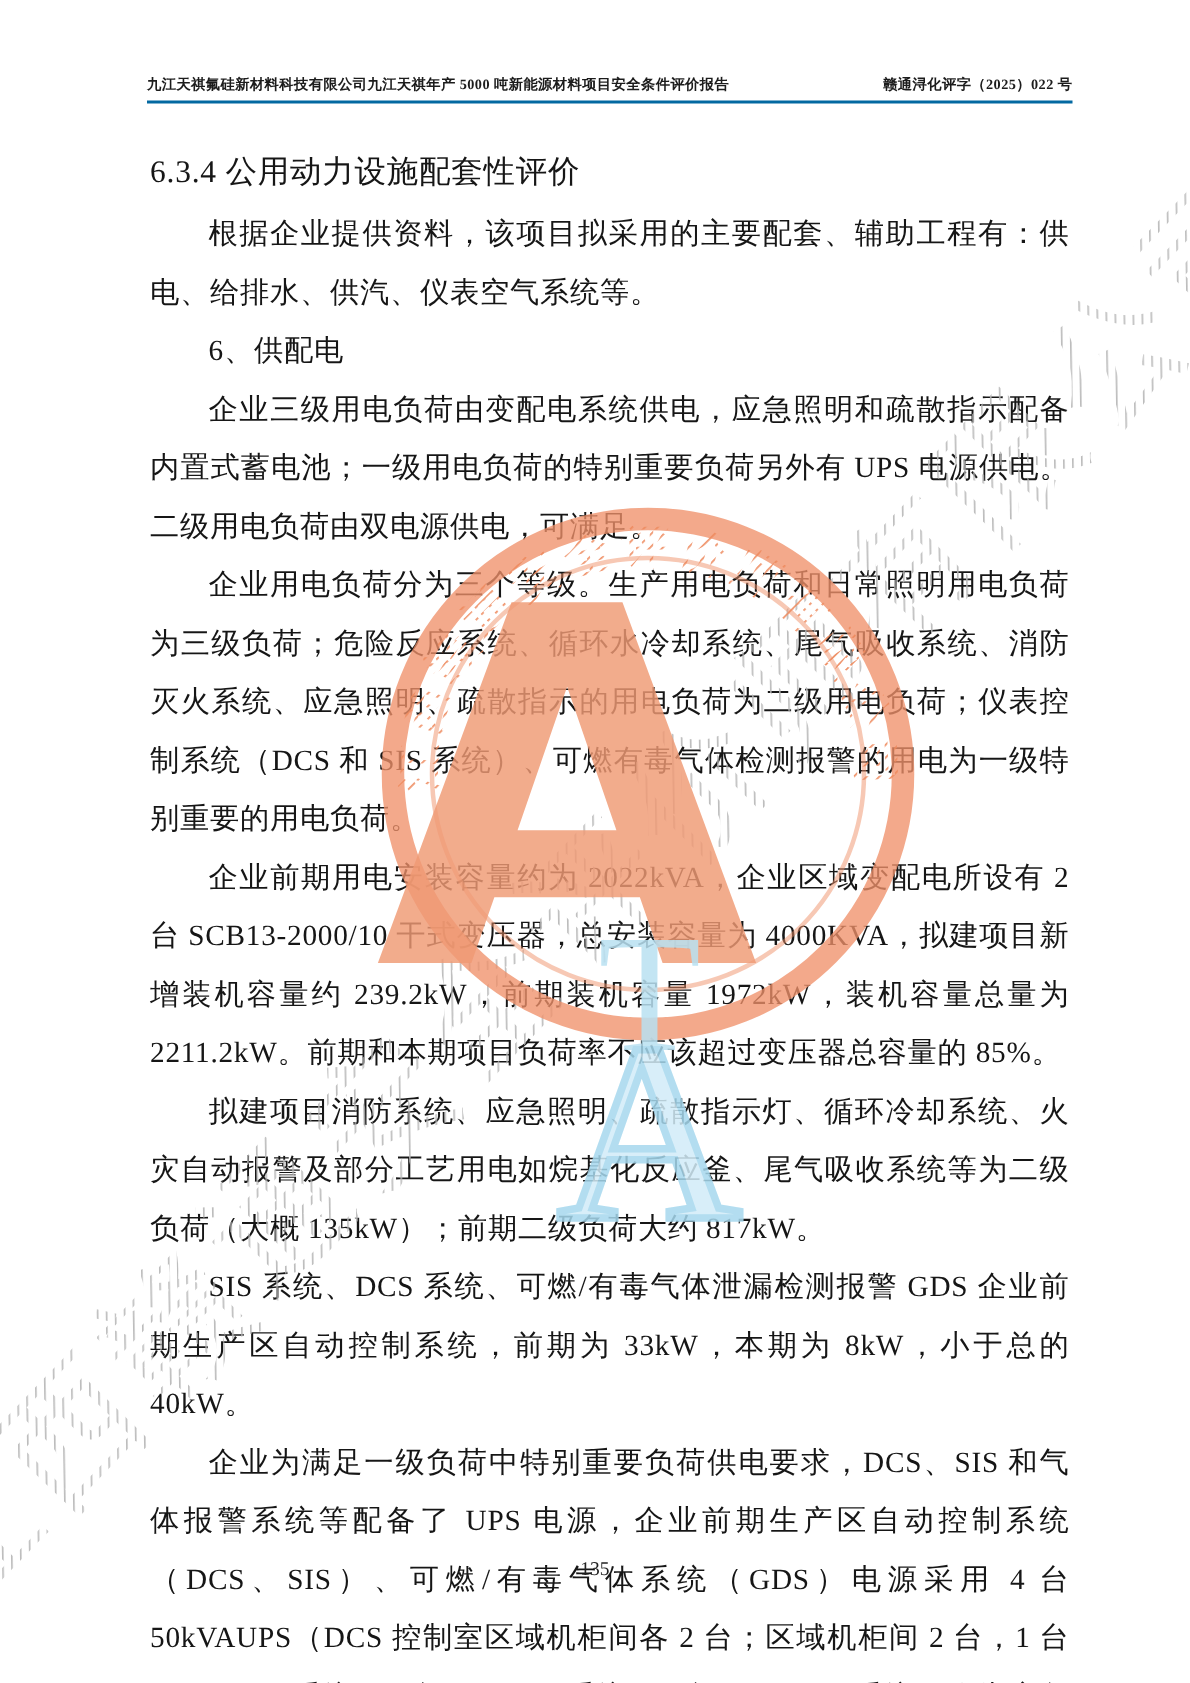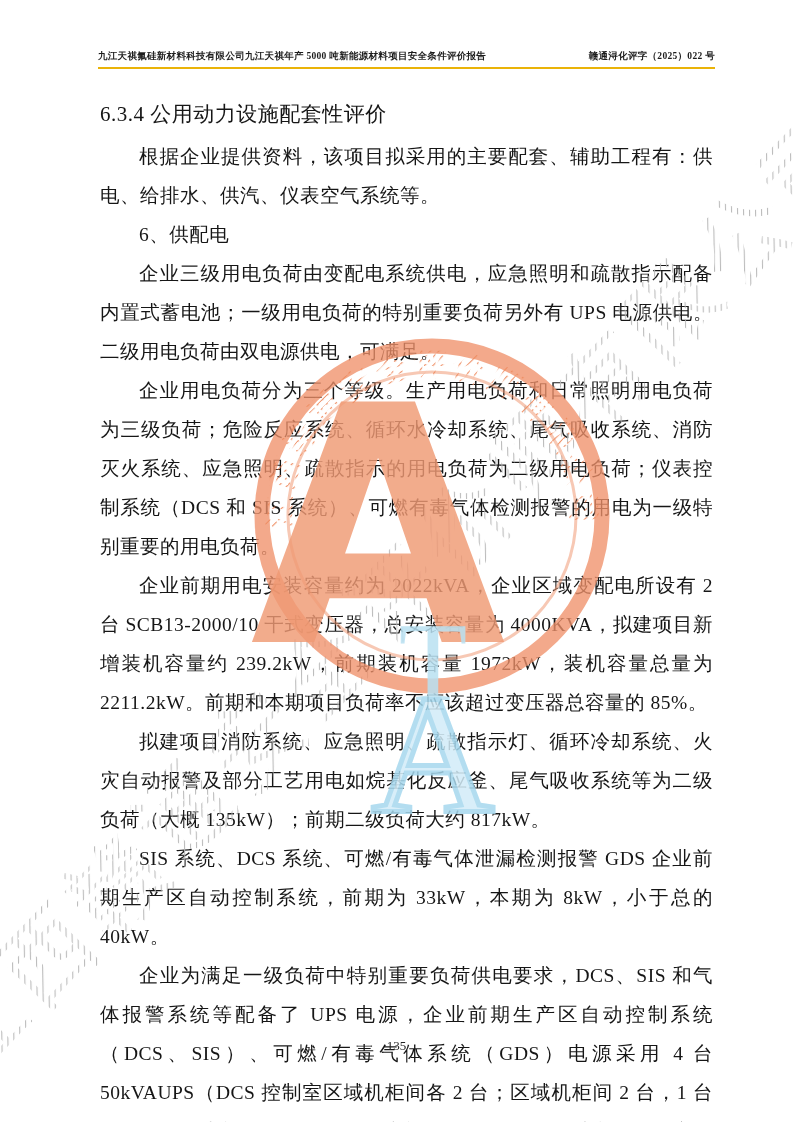--- a/index.html
+++ b/index.html
@@ -14,21 +14,21 @@
     position: absolute; inset: 0;
     background: #ffffff;
   }
   
   .header {
     position: absolute;
     top: 50px; left: 98px; right: 78px;
     display: flex;
     justify-content: space-between;
     align-items: flex-start;
-    border-bottom: 2px solid #eab308;
+    border-bottom: 2px solid #0369a1;
     padding-bottom: 4px;
     font-size: 9.5px;
     font-weight: bold;
     color: #1c1c1c;
     letter-spacing: 0.3px;
     white-space: nowrap;
   }
   .header .right { margin-left: 14px; }
   
   .doc-body {

